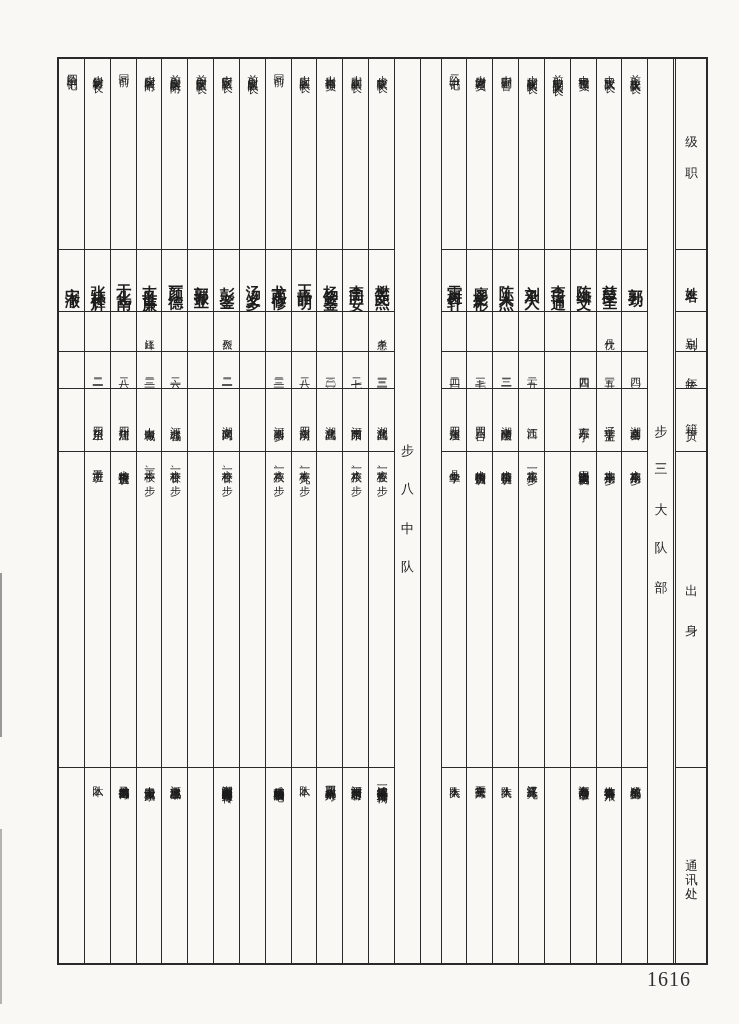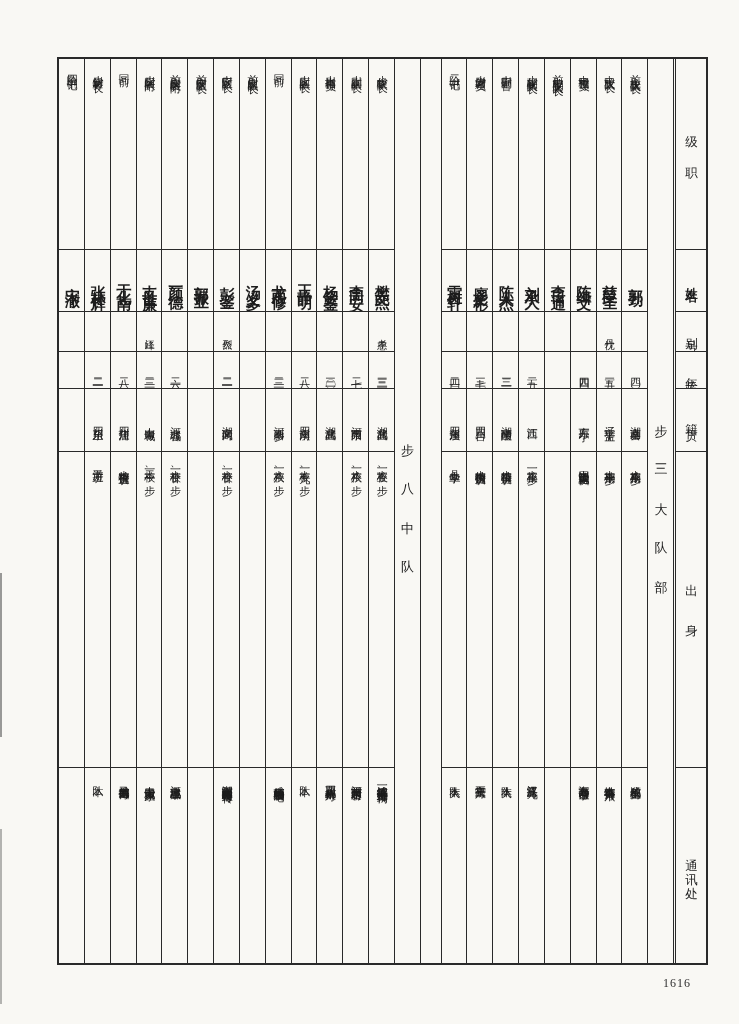--- a/index.html
+++ b/index.html
@@ -56,21 +56,21 @@
   .header-col .cell{align-items:center;}
   .h-rank .vt{letter-spacing:2.6em !important;}
   .h-origin .vt{letter-spacing:3.2em !important;}
   .h-addr .vt{letter-spacing:1.1em !important;}
   .h-native .vt{letter-spacing:.55em !important;}
 
   .label-col .vt{font-size:13px;letter-spacing:3em;}
 
   .pagenum{
     position:absolute;right:48px;bottom:33px;
-    font-size:12px;letter-spacing:1px;color:#2f2f2f;
+    font-size:20px;letter-spacing:1px;color:#2f2f2f;
     font-family:"Liberation Serif","DejaVu Serif",serif;
   }
 </style>
 </head>
 <body>
 
 <div class="page">
   <div class="edge-a"></div>
   <div class="edge-b"></div>
 

